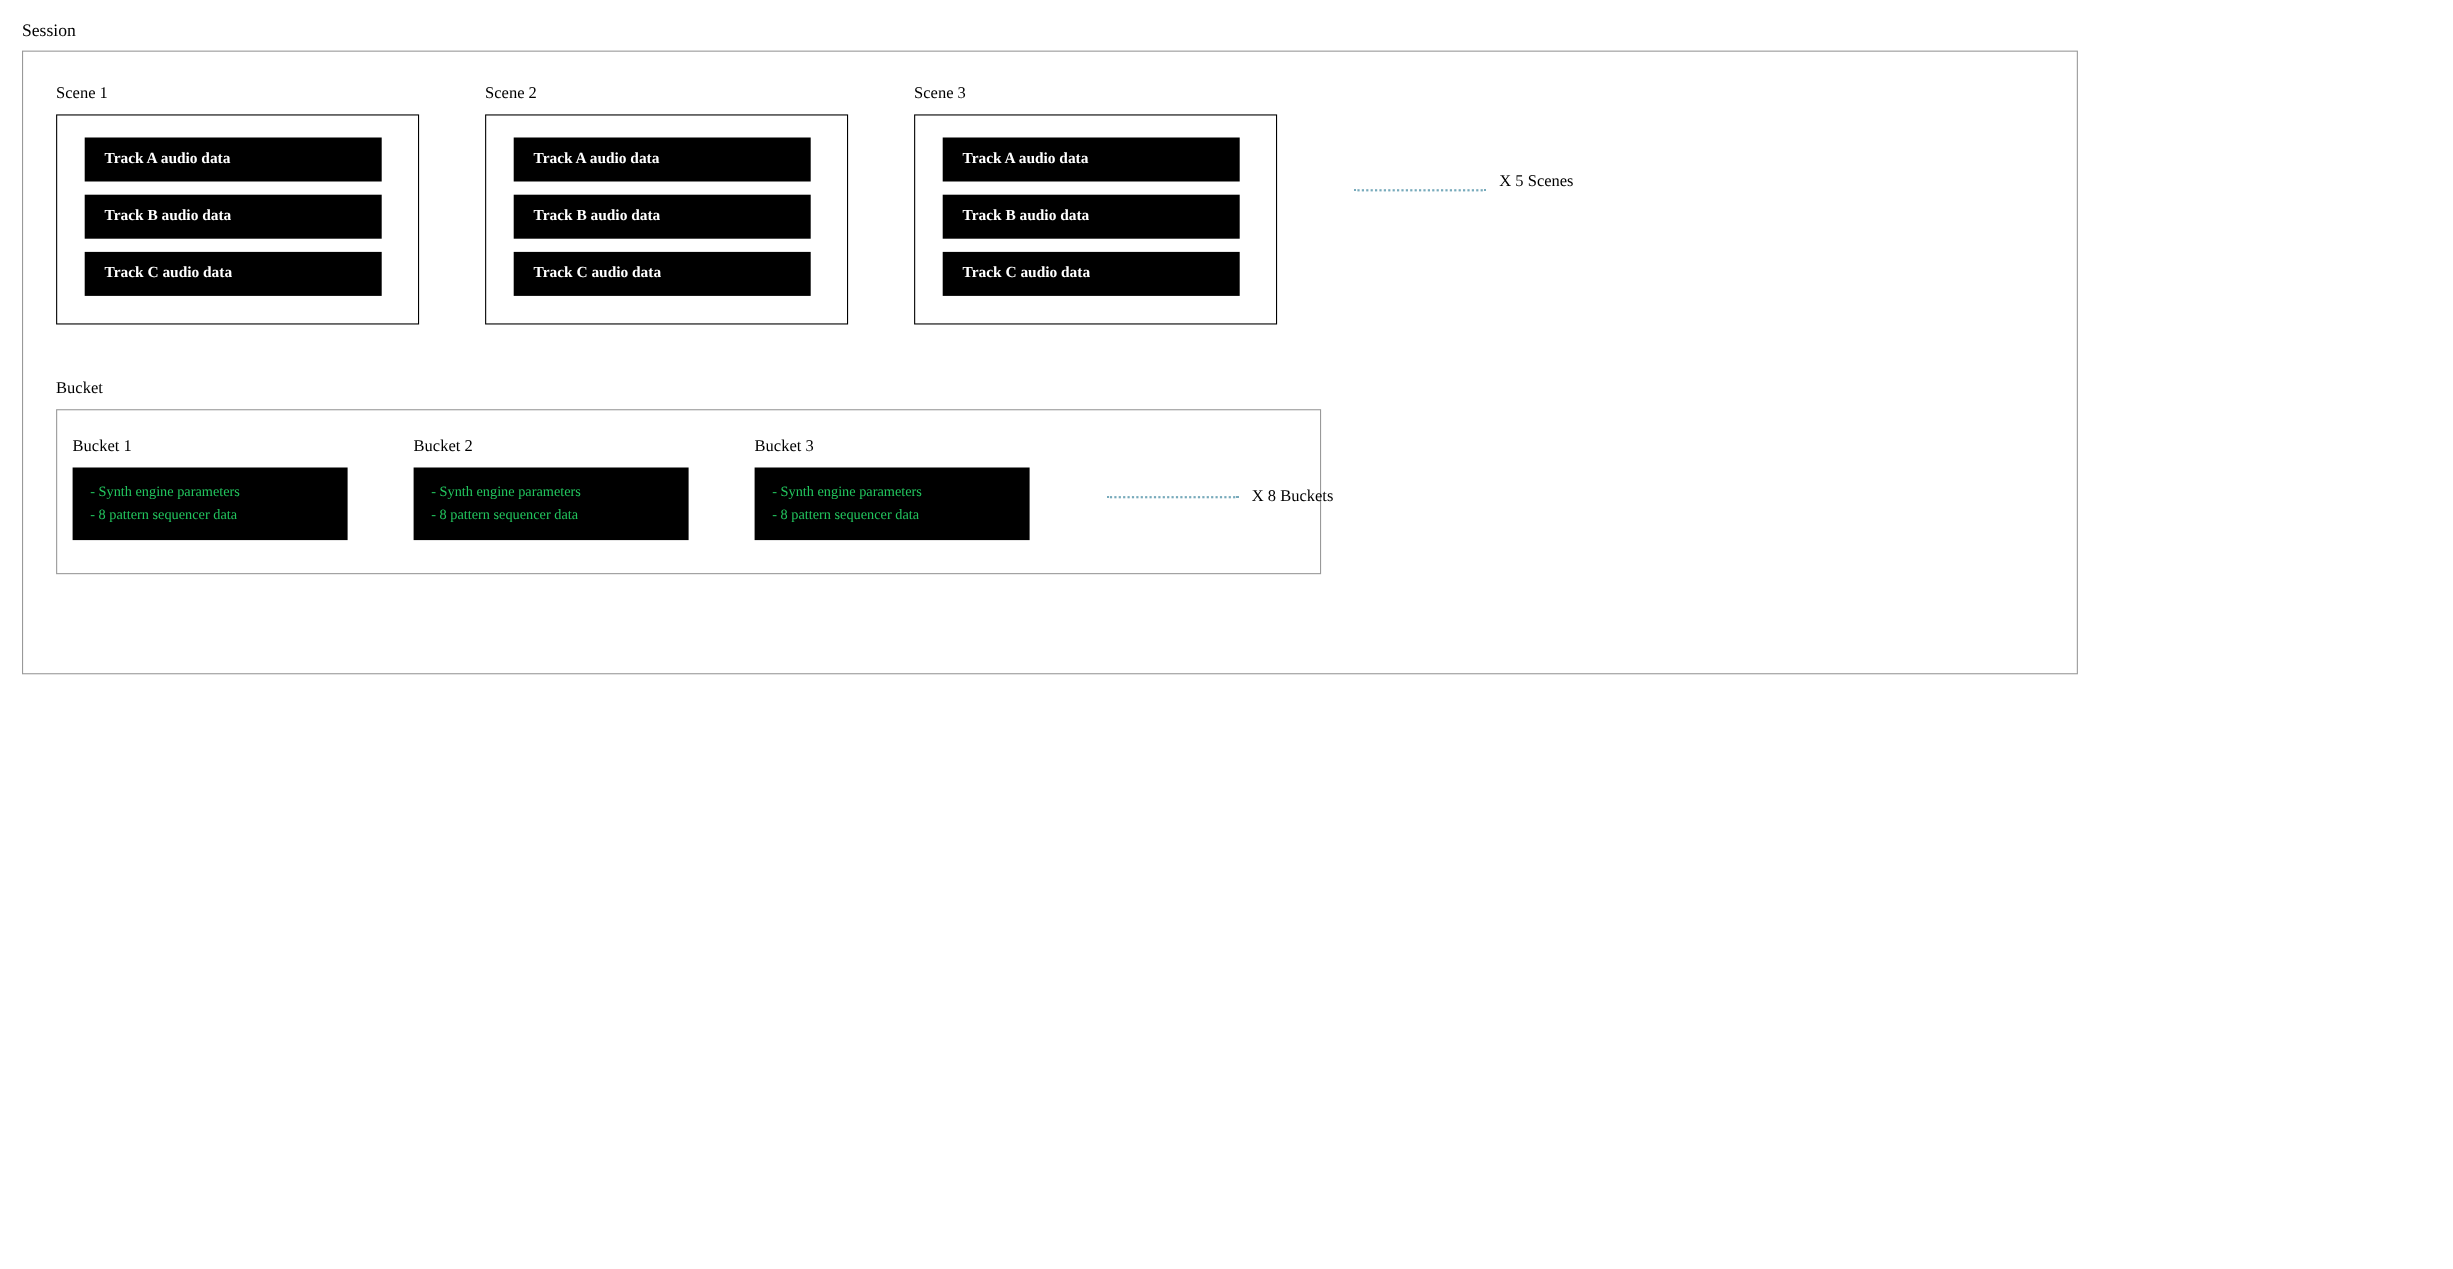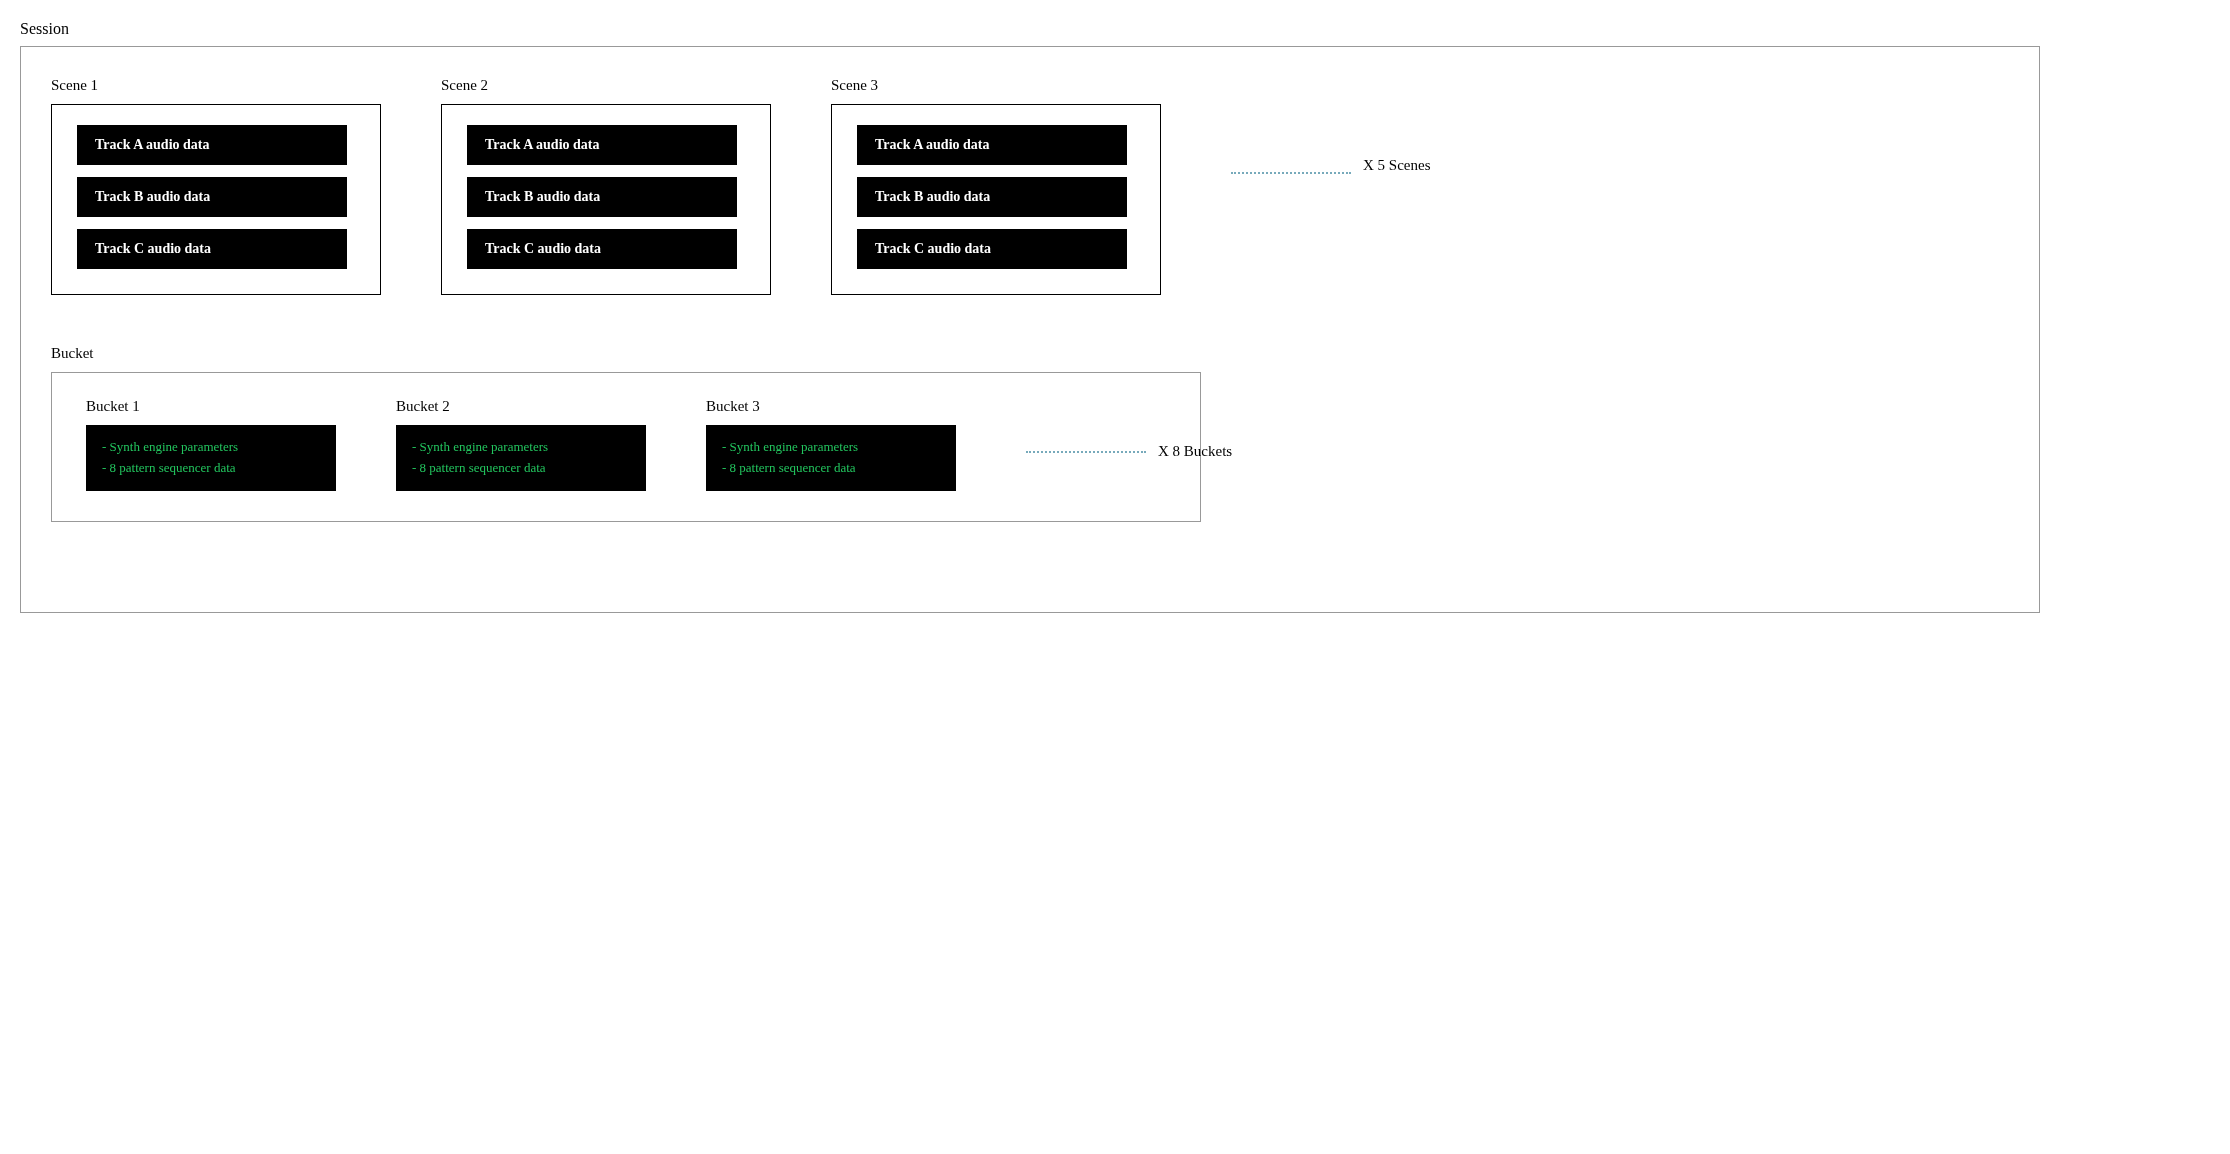--- a/index.html
+++ b/index.html
@@ -14,21 +14,21 @@
     }
 
     .session-label {
       font-size: 16px;
       margin-bottom: 8px;
     }
 
     .session-container {
       border: 1.5px solid #999;
       padding: 30px 30px 40px 30px;
-      width: 2020px;
+      width: 1869px;
     }
 
     
     .scenes-row {
       display: flex;
       flex-direction: row;
       align-items: flex-start;
       margin-bottom: 50px;
     }
 
@@ -85,21 +85,21 @@
       margin-bottom: 50px;
     }
 
     .bucket-section-label {
       font-size: 15px;
       margin-bottom: 10px;
     }
 
     .bucket-outer-box {
       border: 1.5px solid #999;
-      padding: 25px 30px 30px 34px;
+      padding: 25px 30px 30px 14px;
       width: 1150px;
     }
 
     .buckets-row {
       display: flex;
       flex-direction: row;
       align-items: flex-start;
     }
 
     .bucket-block {

